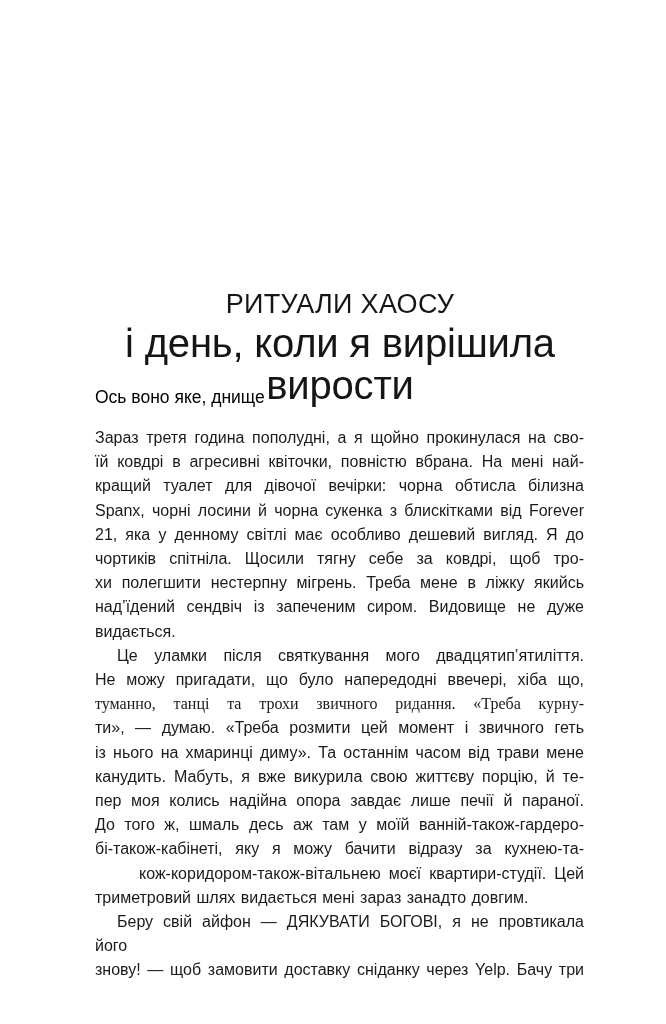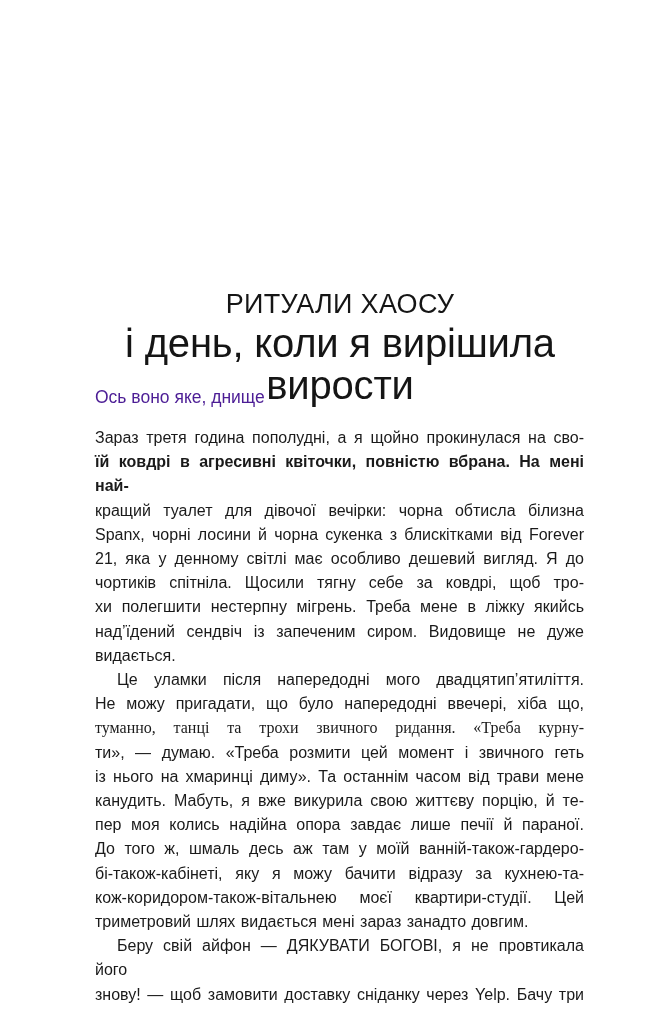--- a/index.html
+++ b/index.html
@@ -50,21 +50,21 @@
     }
     .section-title {
       position: absolute;
       left: 95px;
       top: 385px;
       font-family: "Liberation Sans", sans-serif;
       font-size: 17.5px;
       line-height: 24px;
       margin: 0;
       font-weight: normal;
-      color: #4c1d95;
+      color: #000000;
     }
     .body-text {
       position: absolute;
       left: 95px;
       top: 426px;
       width: 489px;
       font-family: "Liberation Sans", sans-serif;
       font-size: 16px;
       line-height: 24.2px;
       color: #1a1a1a;
@@ -97,41 +97,41 @@
     <h1 class="chapter-kicker">РИТУАЛИ ХАОСУ</h1>
     <h2 class="chapter-title">і день, коли я вирішила вирости</h2>
   </div>
 
   <h3 class="section-title">Ось воно яке, днище</h3>
 
   <div class="body-text">
 
     <p class="para">
       <span class="line first" style="white-space: normal; text-align-last: justify;">Зараз третя година пополудні, а я щойно прокинулася на сво-</span>
-      <span class="line" style="white-space: normal; text-align-last: justify; font-weight: bold;">їй ковдрі в агресивні квіточки, повністю вбрана. На мені най-</span>
+      <span class="line" style="white-space: normal; text-align-last: justify;">їй ковдрі в агресивні квіточки, повністю вбрана. На мені най-</span>
       <span class="line" style="white-space: normal; text-align-last: justify;">кращий туалет для дівочої вечірки: чорна обтисла білизна</span>
       <span class="line" style="white-space: normal; text-align-last: justify;">Spanx, чорні лосини й чорна сукенка з блискітками від Forever</span>
       <span class="line" style="white-space: normal; text-align-last: justify;">21, яка у денному світлі має особливо дешевий вигляд. Я до</span>
       <span class="line" style="white-space: normal; text-align-last: justify;">чортиків спітніла. Щосили тягну себе за ковдрі, щоб тро-</span>
       <span class="line" style="white-space: normal; text-align-last: justify;">хи полегшити нестерпну мігрень. Треба мене в ліжку якийсь</span>
       <span class="line" style="white-space: normal; text-align-last: justify;">над’їдений сендвіч із запеченим сиром. Видовище не дуже</span>
       <span class="line last">видається.</span>
     </p>
 
     <p class="para indent">
-      <span class="line first" style="white-space: normal; text-align-last: justify;">Це уламки після напередодні мого двадцятип’ятиліття.</span>
+      <span class="line first" style="white-space: normal; text-align-last: justify;">Це уламки після святкування мого двадцятип’ятиліття.</span>
       <span class="line" style="white-space: normal; text-align-last: justify;">Не можу пригадати, що було напередодні ввечері, хіба що,</span>
       <span class="line" style="white-space: normal; text-align-last: justify; font-family: Liberation Serif, serif;">туманно, танці та трохи звичного ридання. «Треба курну-</span>
       <span class="line" style="white-space: normal; text-align-last: justify;">ти», — думаю. «Треба розмити цей момент і звичного геть</span>
       <span class="line" style="white-space: normal; text-align-last: justify;">із нього на хмаринці диму». Та останнім часом від трави мене</span>
       <span class="line" style="white-space: normal; text-align-last: justify;">канудить. Мабуть, я вже викурила свою життєву порцію, й те-</span>
       <span class="line" style="white-space: normal; text-align-last: justify;">пер моя колись надійна опора завдає лише печії й параної.</span>
       <span class="line" style="white-space: normal; text-align-last: justify;">До того ж, шмаль десь аж там у моїй ванній-також-гардеро-</span>
       <span class="line" style="white-space: normal; text-align-last: justify;">бі-також-кабінеті, яку я можу бачити відразу за кухнею-та-</span>
-      <span class="line" style="white-space: normal; text-align-last: justify;">кож-коридором-також-вітальнею моєї квартири-студії. Цей</span>
+      <span class="line" style="white-space: normal; text-align-last: justify; margin-left: 44px;">кож-коридором-також-вітальнею моєї квартири-студії. Цей</span>
       <span class="line last">триметровий шлях видається мені зараз занадто довгим.</span>
     </p>
 
     <p class="para indent">
       <span class="line first" style="white-space: normal; text-align-last: justify;">Беру свій айфон — ДЯКУВАТИ БОГОВІ, я не провтикала його</span>
       <span class="line" style="white-space: normal; text-align-last: justify;">знову! — щоб замовити доставку сніданку через Yelp. Бачу три</span>
     </p>
 
   </div>
 </div>

